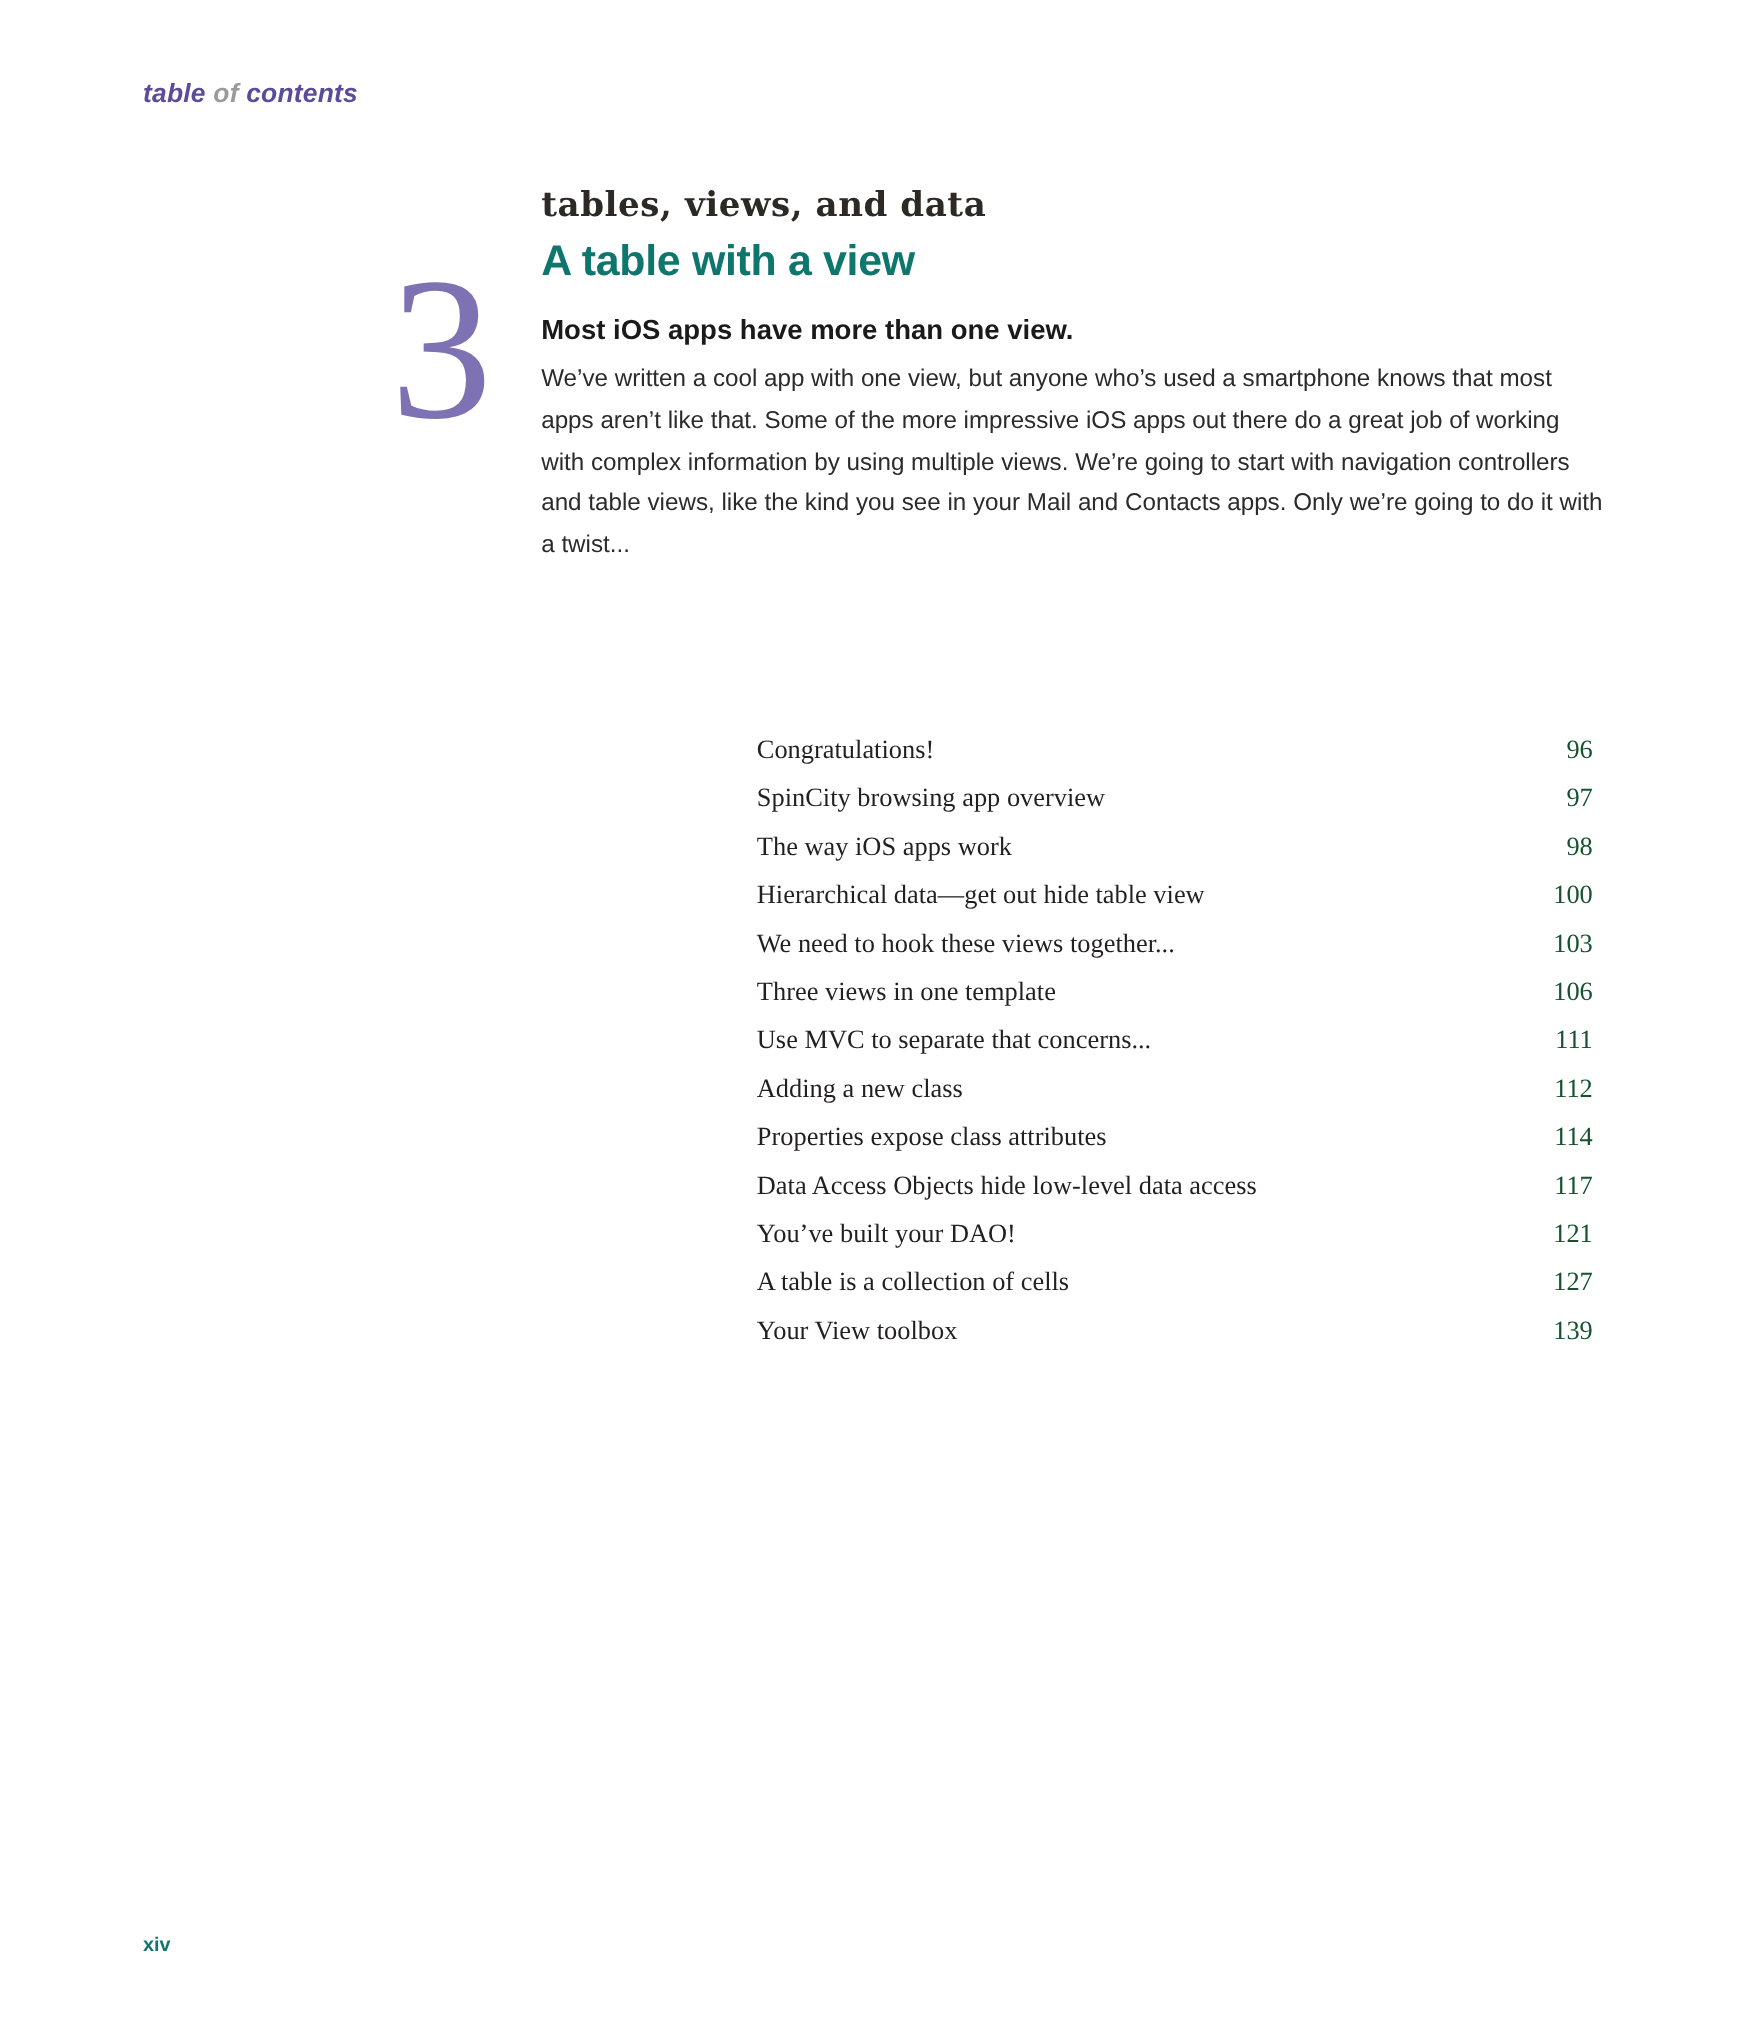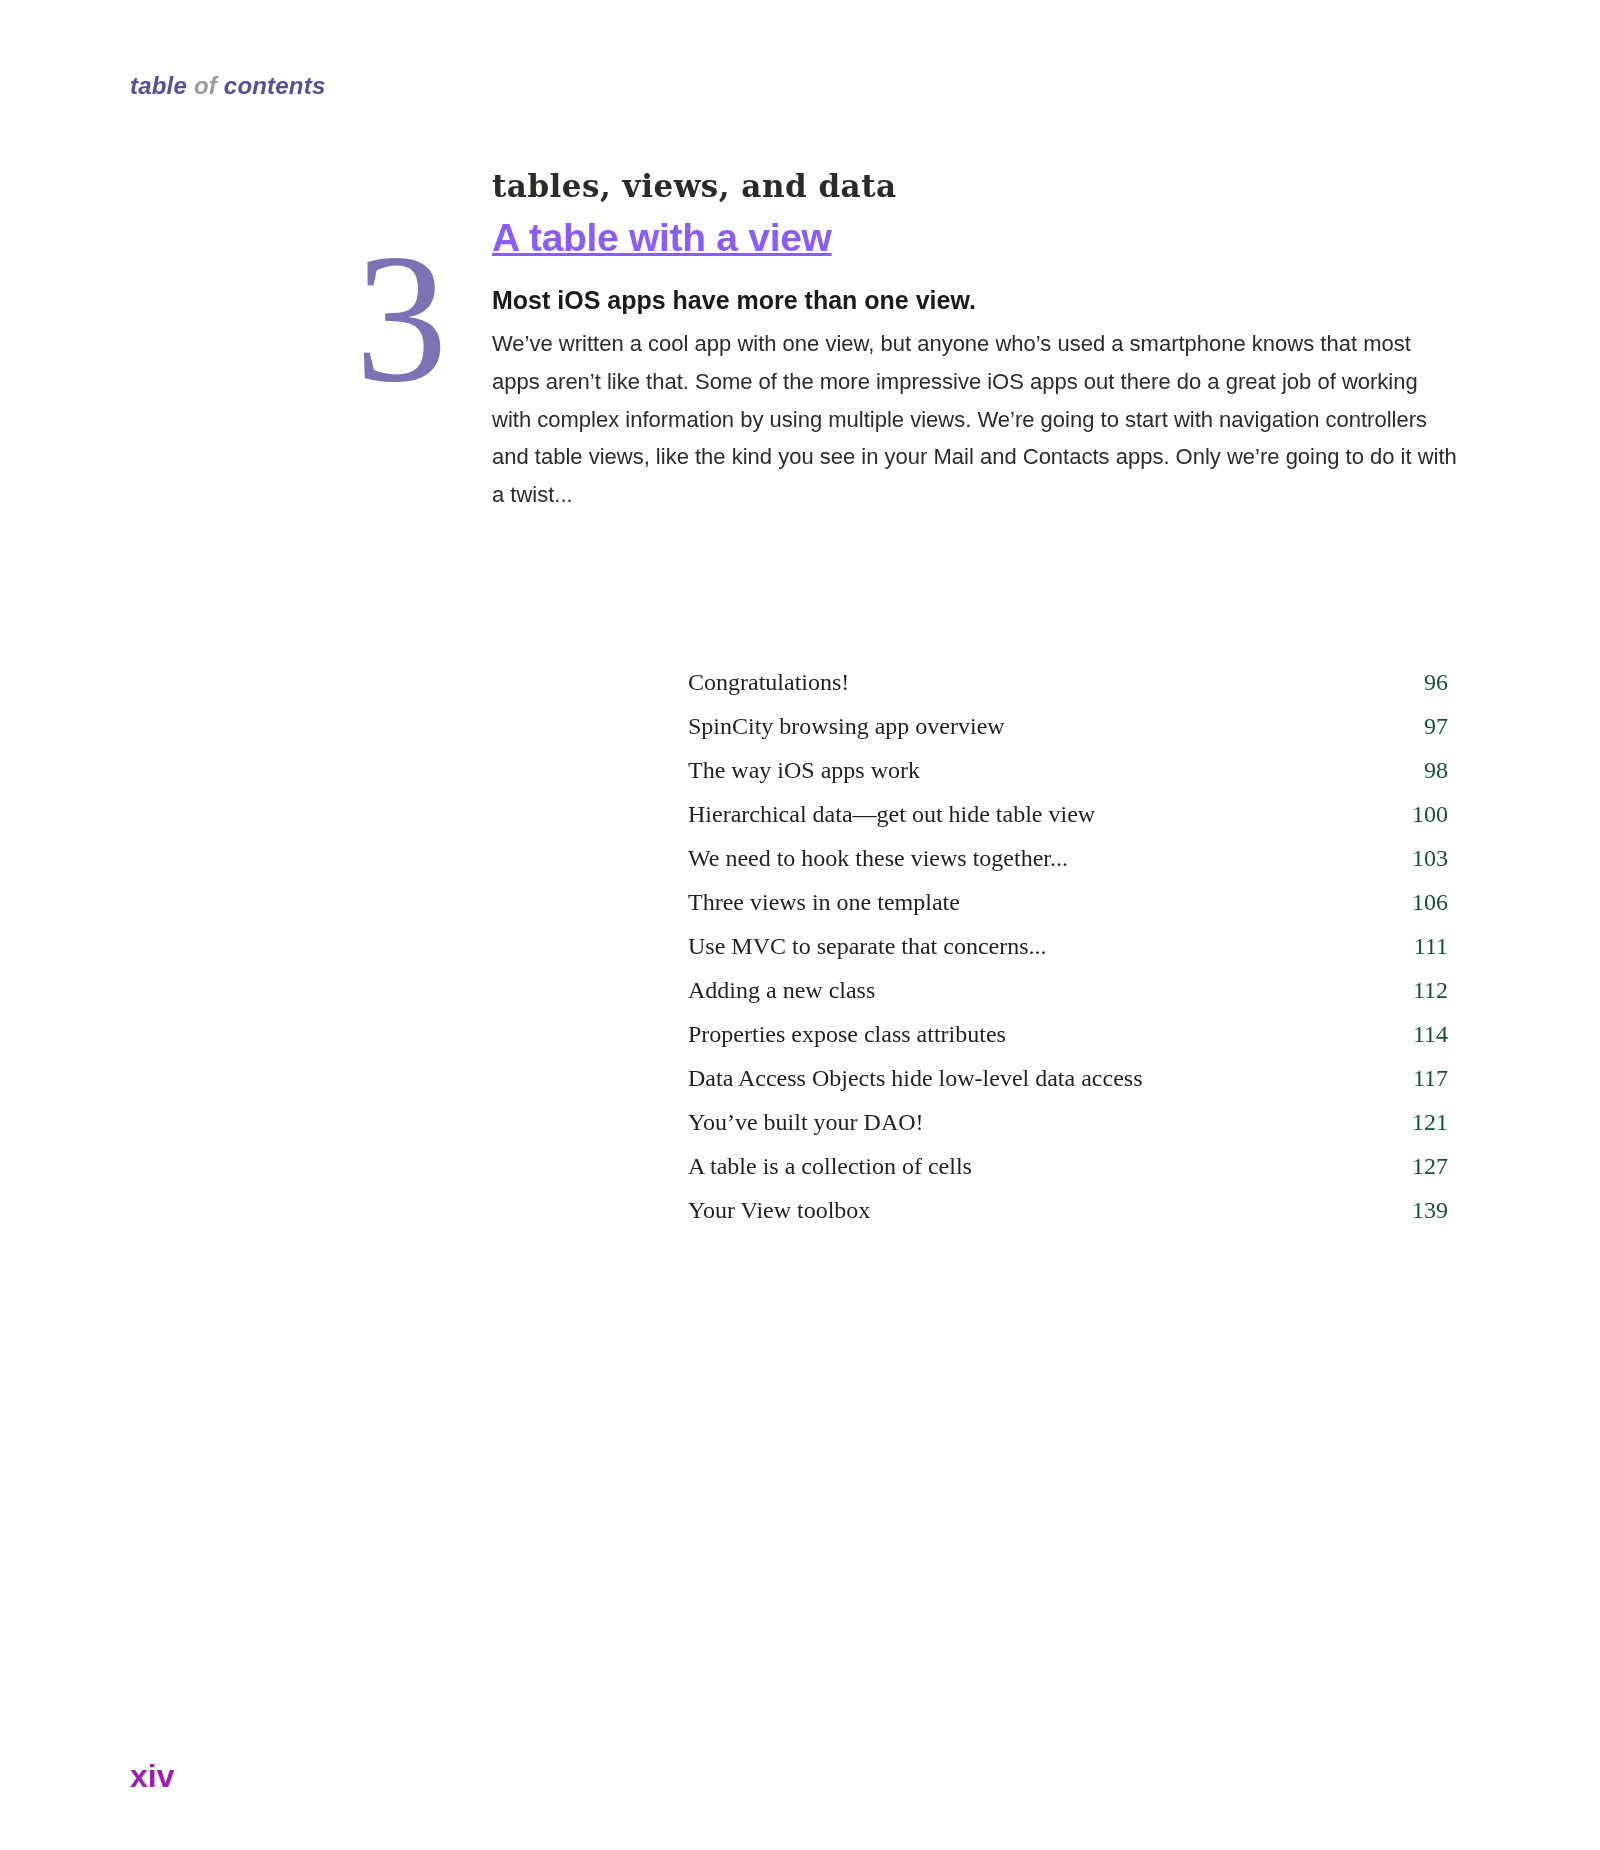--- a/index.html
+++ b/index.html
@@ -52,24 +52,23 @@
     font-family: "DejaVu Serif", serif;
     font-size: 31px;
     color: #2d2a26;
     letter-spacing: 0.5px;
     margin: 0 0 12px 0;
     font-weight: bold;
   }
   .chapter-title {
     font-size: 39px;
     font-weight: bold;
-    color: #8b5cf6;
+    color: #0f766e;
     margin: 0 0 26px 0;
     letter-spacing: -0.3px;
-    text-decoration: underline;
   }
   .chapter-subtitle {
     font-size: 25px;
     font-weight: bold;
     color: #1a1a1a;
     margin: 0 0 10px 0;
   }
   .chapter-intro {
     font-size: 22px;
     line-height: 1.72;
@@ -100,23 +99,23 @@
     color: #14532d;
     min-width: 48px;
     text-align: right;
   }
 
   
   .folio {
     position: absolute;
     left: 130px;
     top: 1758px;
-    font-size: 32px;
+    font-size: 18px;
     font-weight: bold;
-    color: #a21caf;
+    color: #0f766e;
   }
 </style>
 </head>
 <body>
 
 <div class="running-head">
   <span class="accent">table</span>
   <span class="muted">of</span>
   <span class="accent">contents</span>
 </div>

